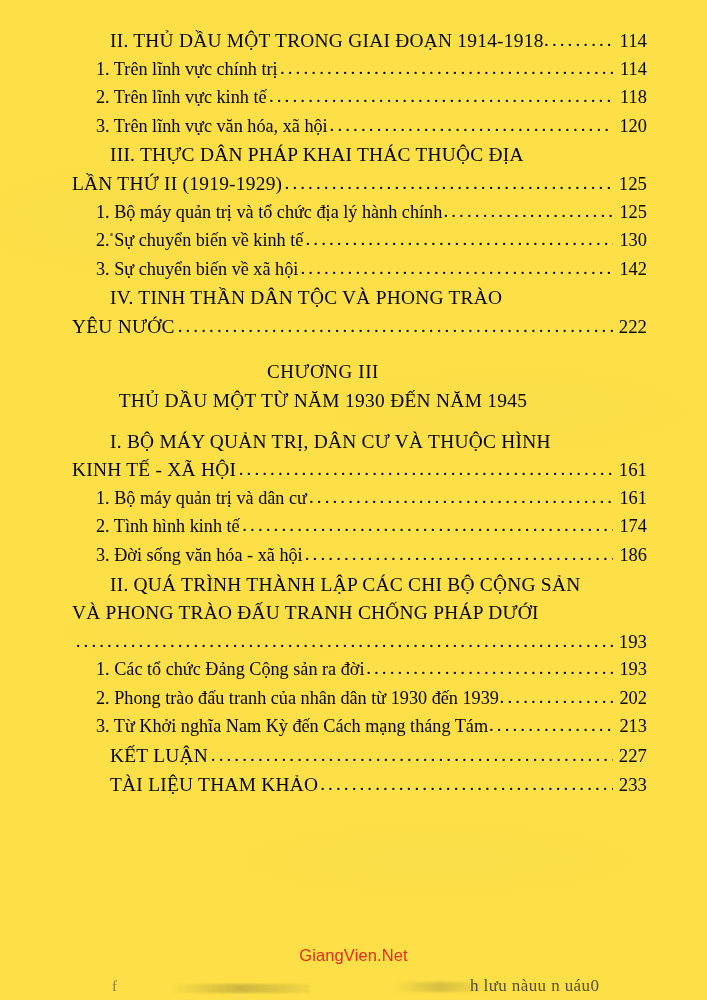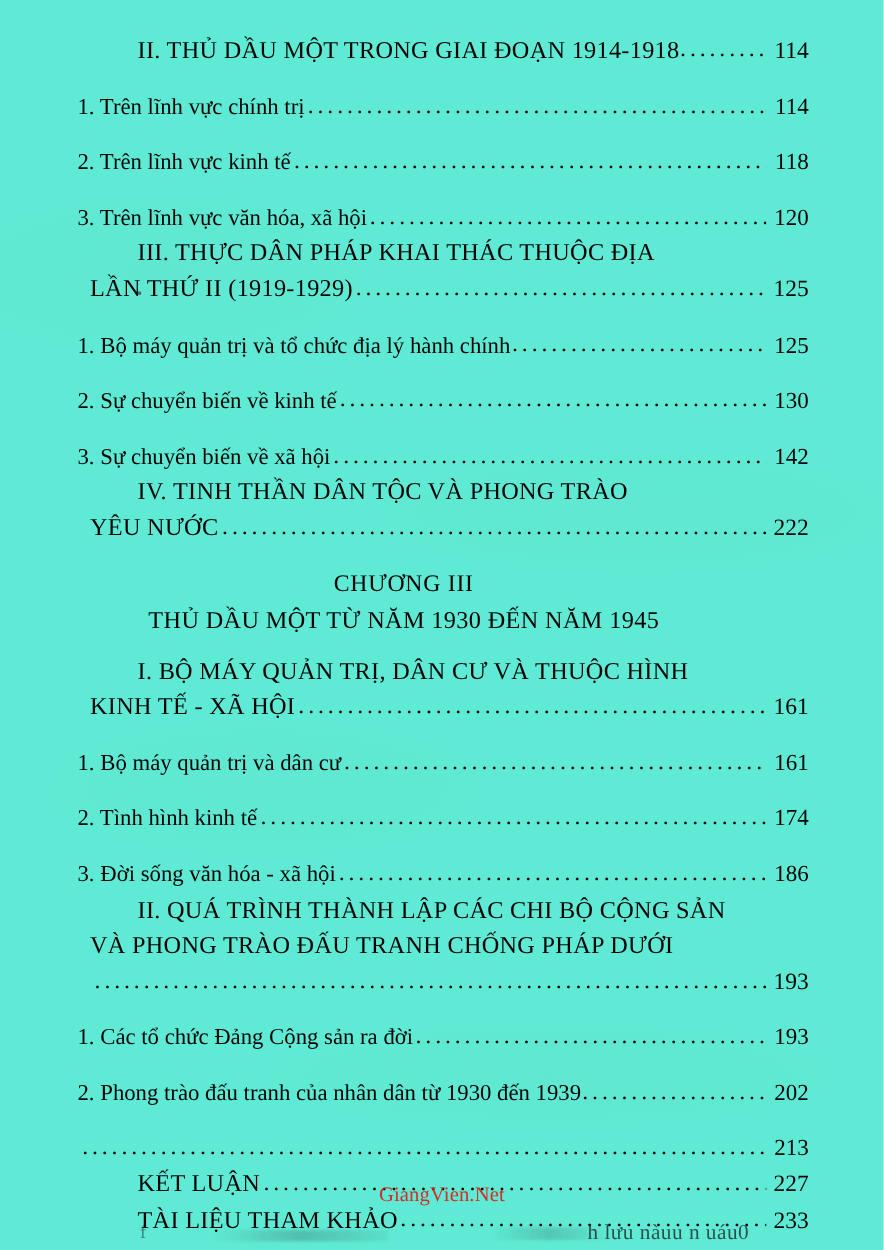--- a/index.html
+++ b/index.html
@@ -16,21 +16,21 @@
     font-family: "Liberation Serif", "DejaVu Serif", serif;
     color: #050505;
     -webkit-font-smoothing: antialiased;
   }
 
   #page {
     position: absolute;
     left: 0; top: 0;
     width: 707px;
     height: 1000px;
-    background: #5eead4;
+    background: #fde047;
   }
 
   
   .paper-noise {
     position: absolute;
     left: 0; top: 0; right: 0; bottom: 0;
     pointer-events: none;
     background:
       radial-gradient(ellipse 240px 90px at 18% 22%, rgba(150,150,150,0.035), rgba(255,255,255,0) 72%),
       radial-gradient(ellipse 300px 70px at 72% 41%, rgba(150,150,150,0.030), rgba(255,255,255,0) 72%),
@@ -86,23 +86,22 @@
   .lvl-major .txt, .lvl-major .pg { font-size: 19.4px; }
   .lvl-major .pg { font-size: 18.8px; letter-spacing: 0; }
 
   
   .lvl-major-cont {
     padding-left: 72px;
   }
 
   
   .lvl-sub {
-    padding-left: 62px;
+    padding-left: 96px;
     font-size: 18.2px;
-    margin-top: 16px;
   }
   .lvl-sub .txt { font-size: 18.2px; }
   .lvl-sub .pg  { font-size: 18.4px; }
 
   
   .row .gap-before { display: inline-block; width: 5px; }
 
   .nodots .leader { visibility: hidden; }
 
   
@@ -127,21 +126,21 @@
   .spacer-md { height: 16px; }
 
   
   .watermark {
     position: absolute;
     left: 0;
     top: 946px;
     width: 707px;
     text-align: center;
     color: #e21b17;
-    font-family: Liberation Serif, serif;
+    font-family: Liberation Sans, sans-serif;
     font-size: 16.5px;
     letter-spacing: 0.1px;
     opacity: 0.92;
   }
 
   
   .bleed {
     position: absolute;
     color: #1a1a1a;
     opacity: 0.55;
@@ -327,20 +326,21 @@
         <span class="leader"></span>
         <span class="pg">193</span>
       </div>
       <div class="row lvl-sub">
         <span class="txt">2. Phong trào đấu tranh của nhân dân từ 1930 đến 1939</span>
         <span class="gap-before"></span>
         <span class="leader"></span>
         <span class="pg">202</span>
       </div>
       <div class="row lvl-sub">
+        <span class="txt">3. Từ Khởi nghĩa Nam Kỳ đến Cách mạng tháng Tám</span>
         <span class="gap-before"></span>
         <span class="leader"></span>
         <span class="pg">213</span>
       </div>
       <div class="row lvl-major">
         <span class="txt">KẾT LUẬN</span>
         <span class="gap-before"></span>
         <span class="leader"></span>
         <span class="pg">227</span>
       </div>

